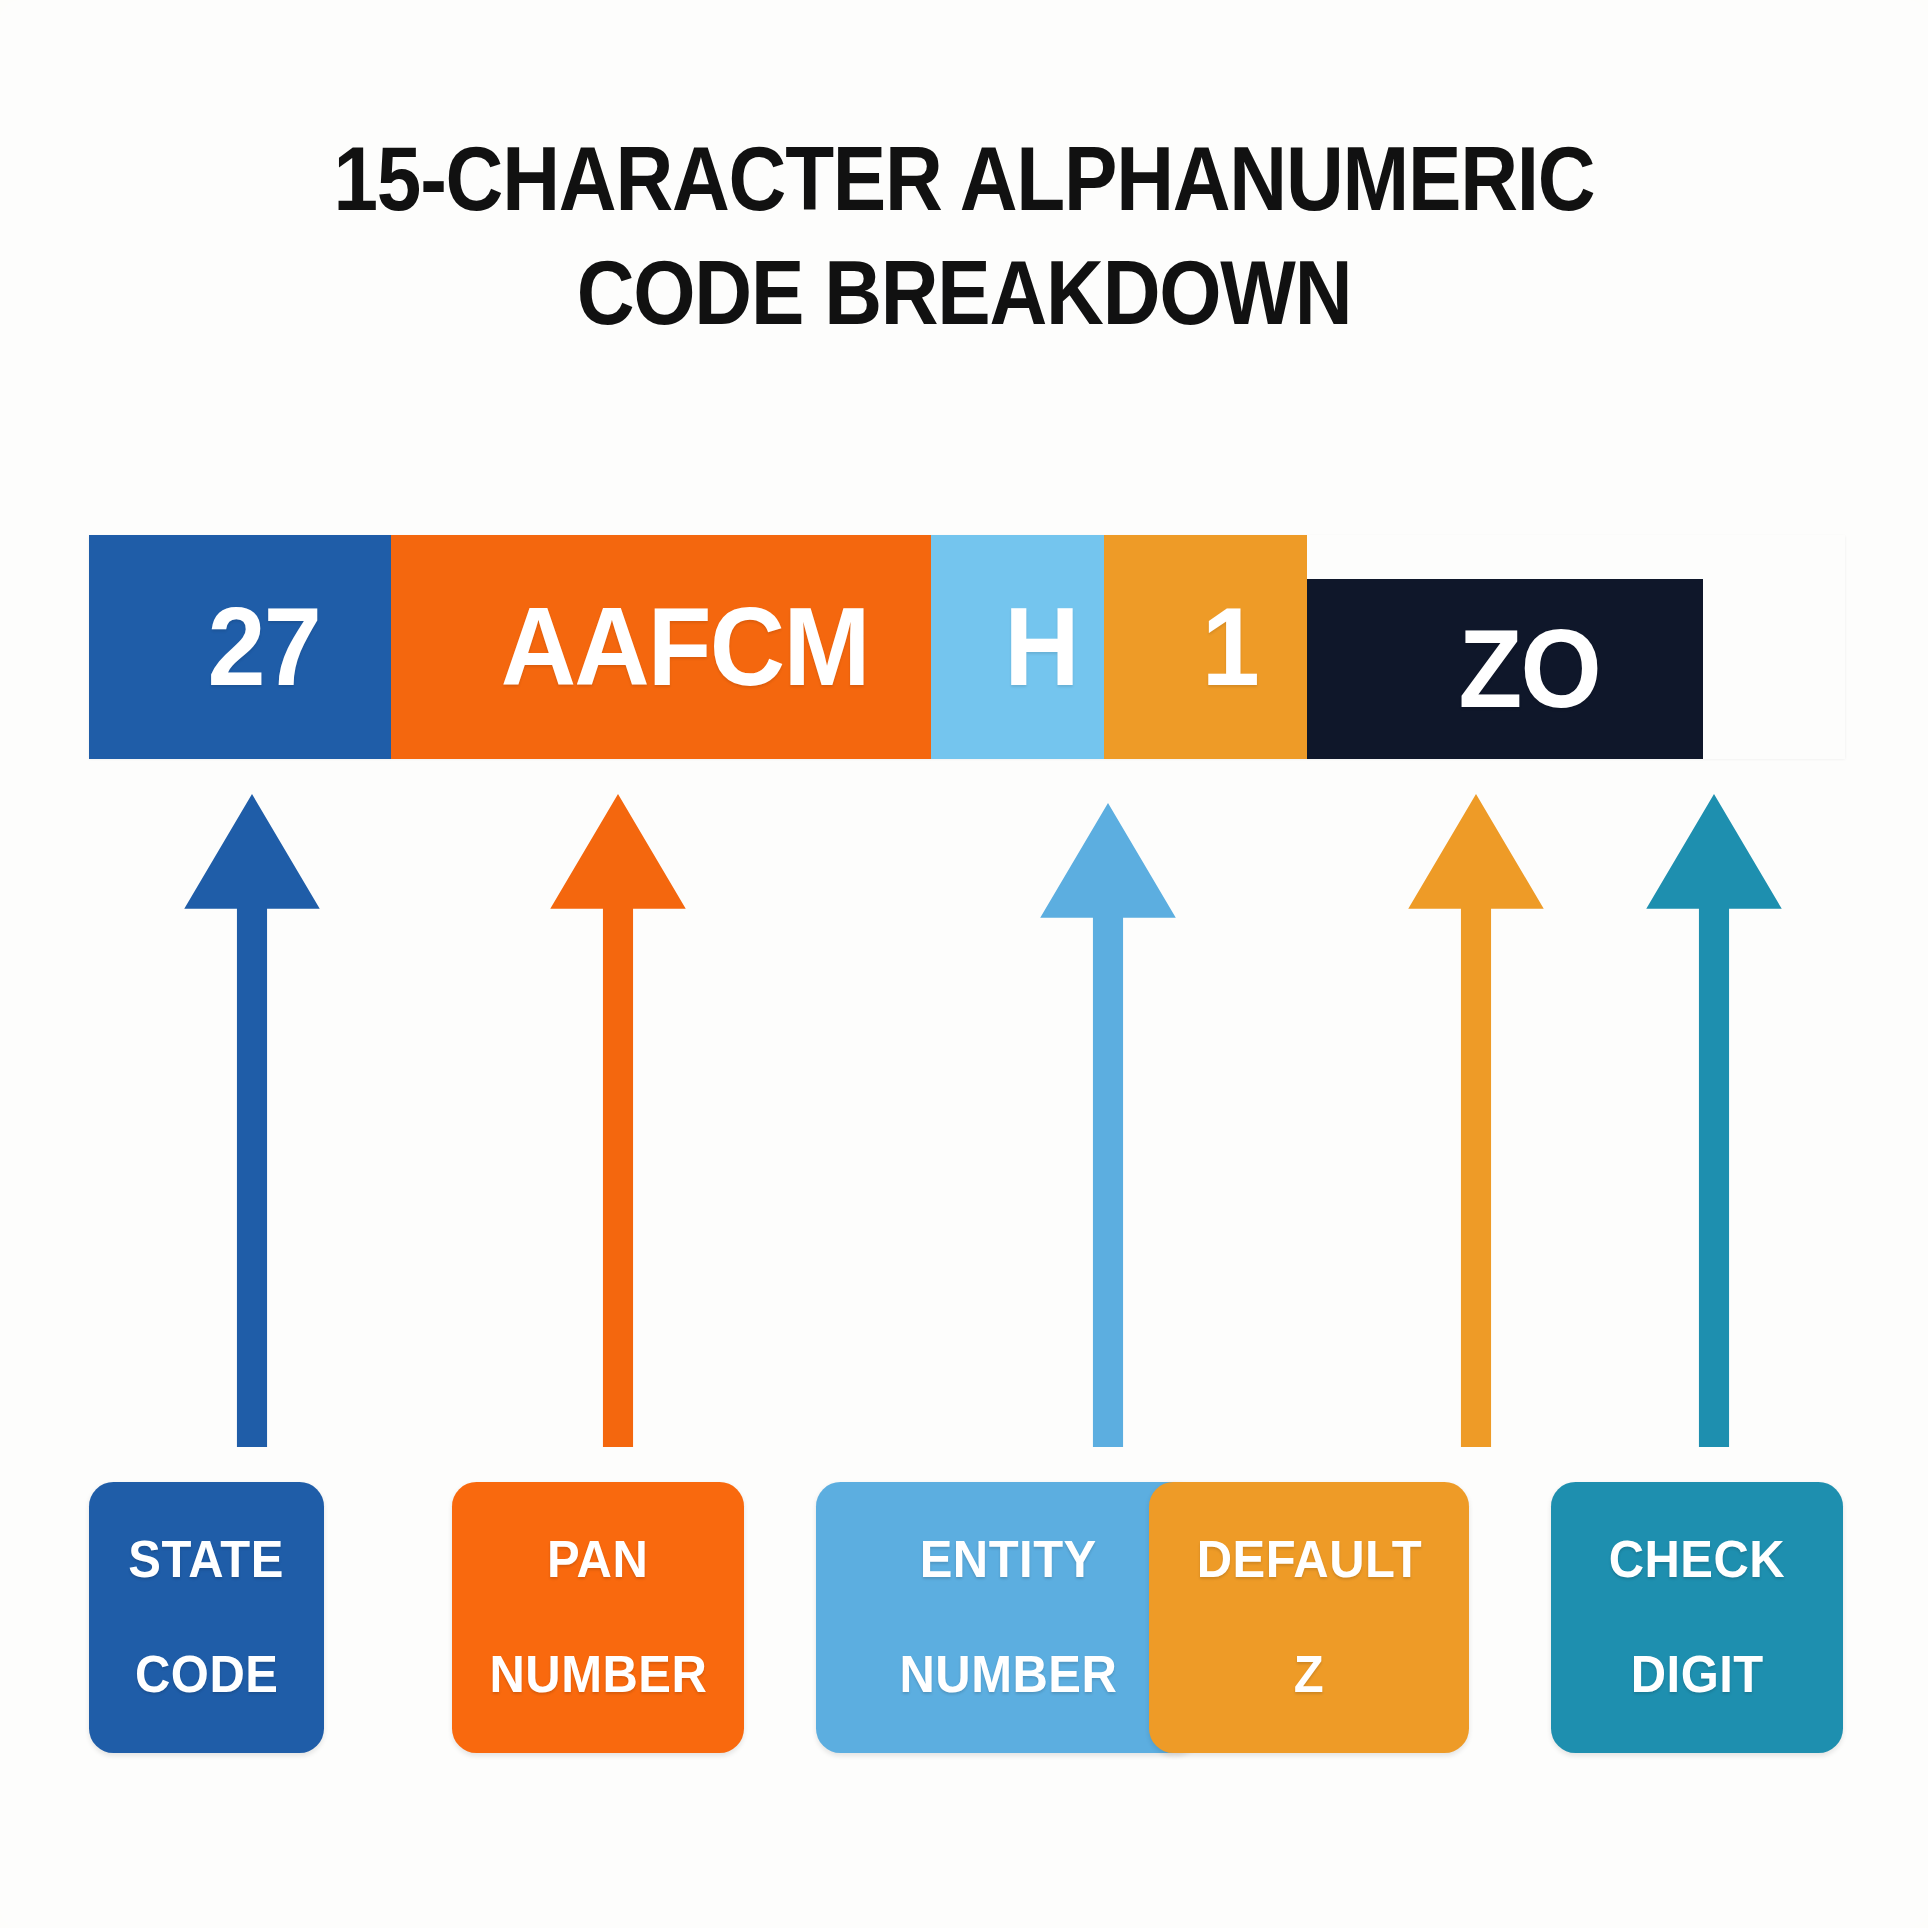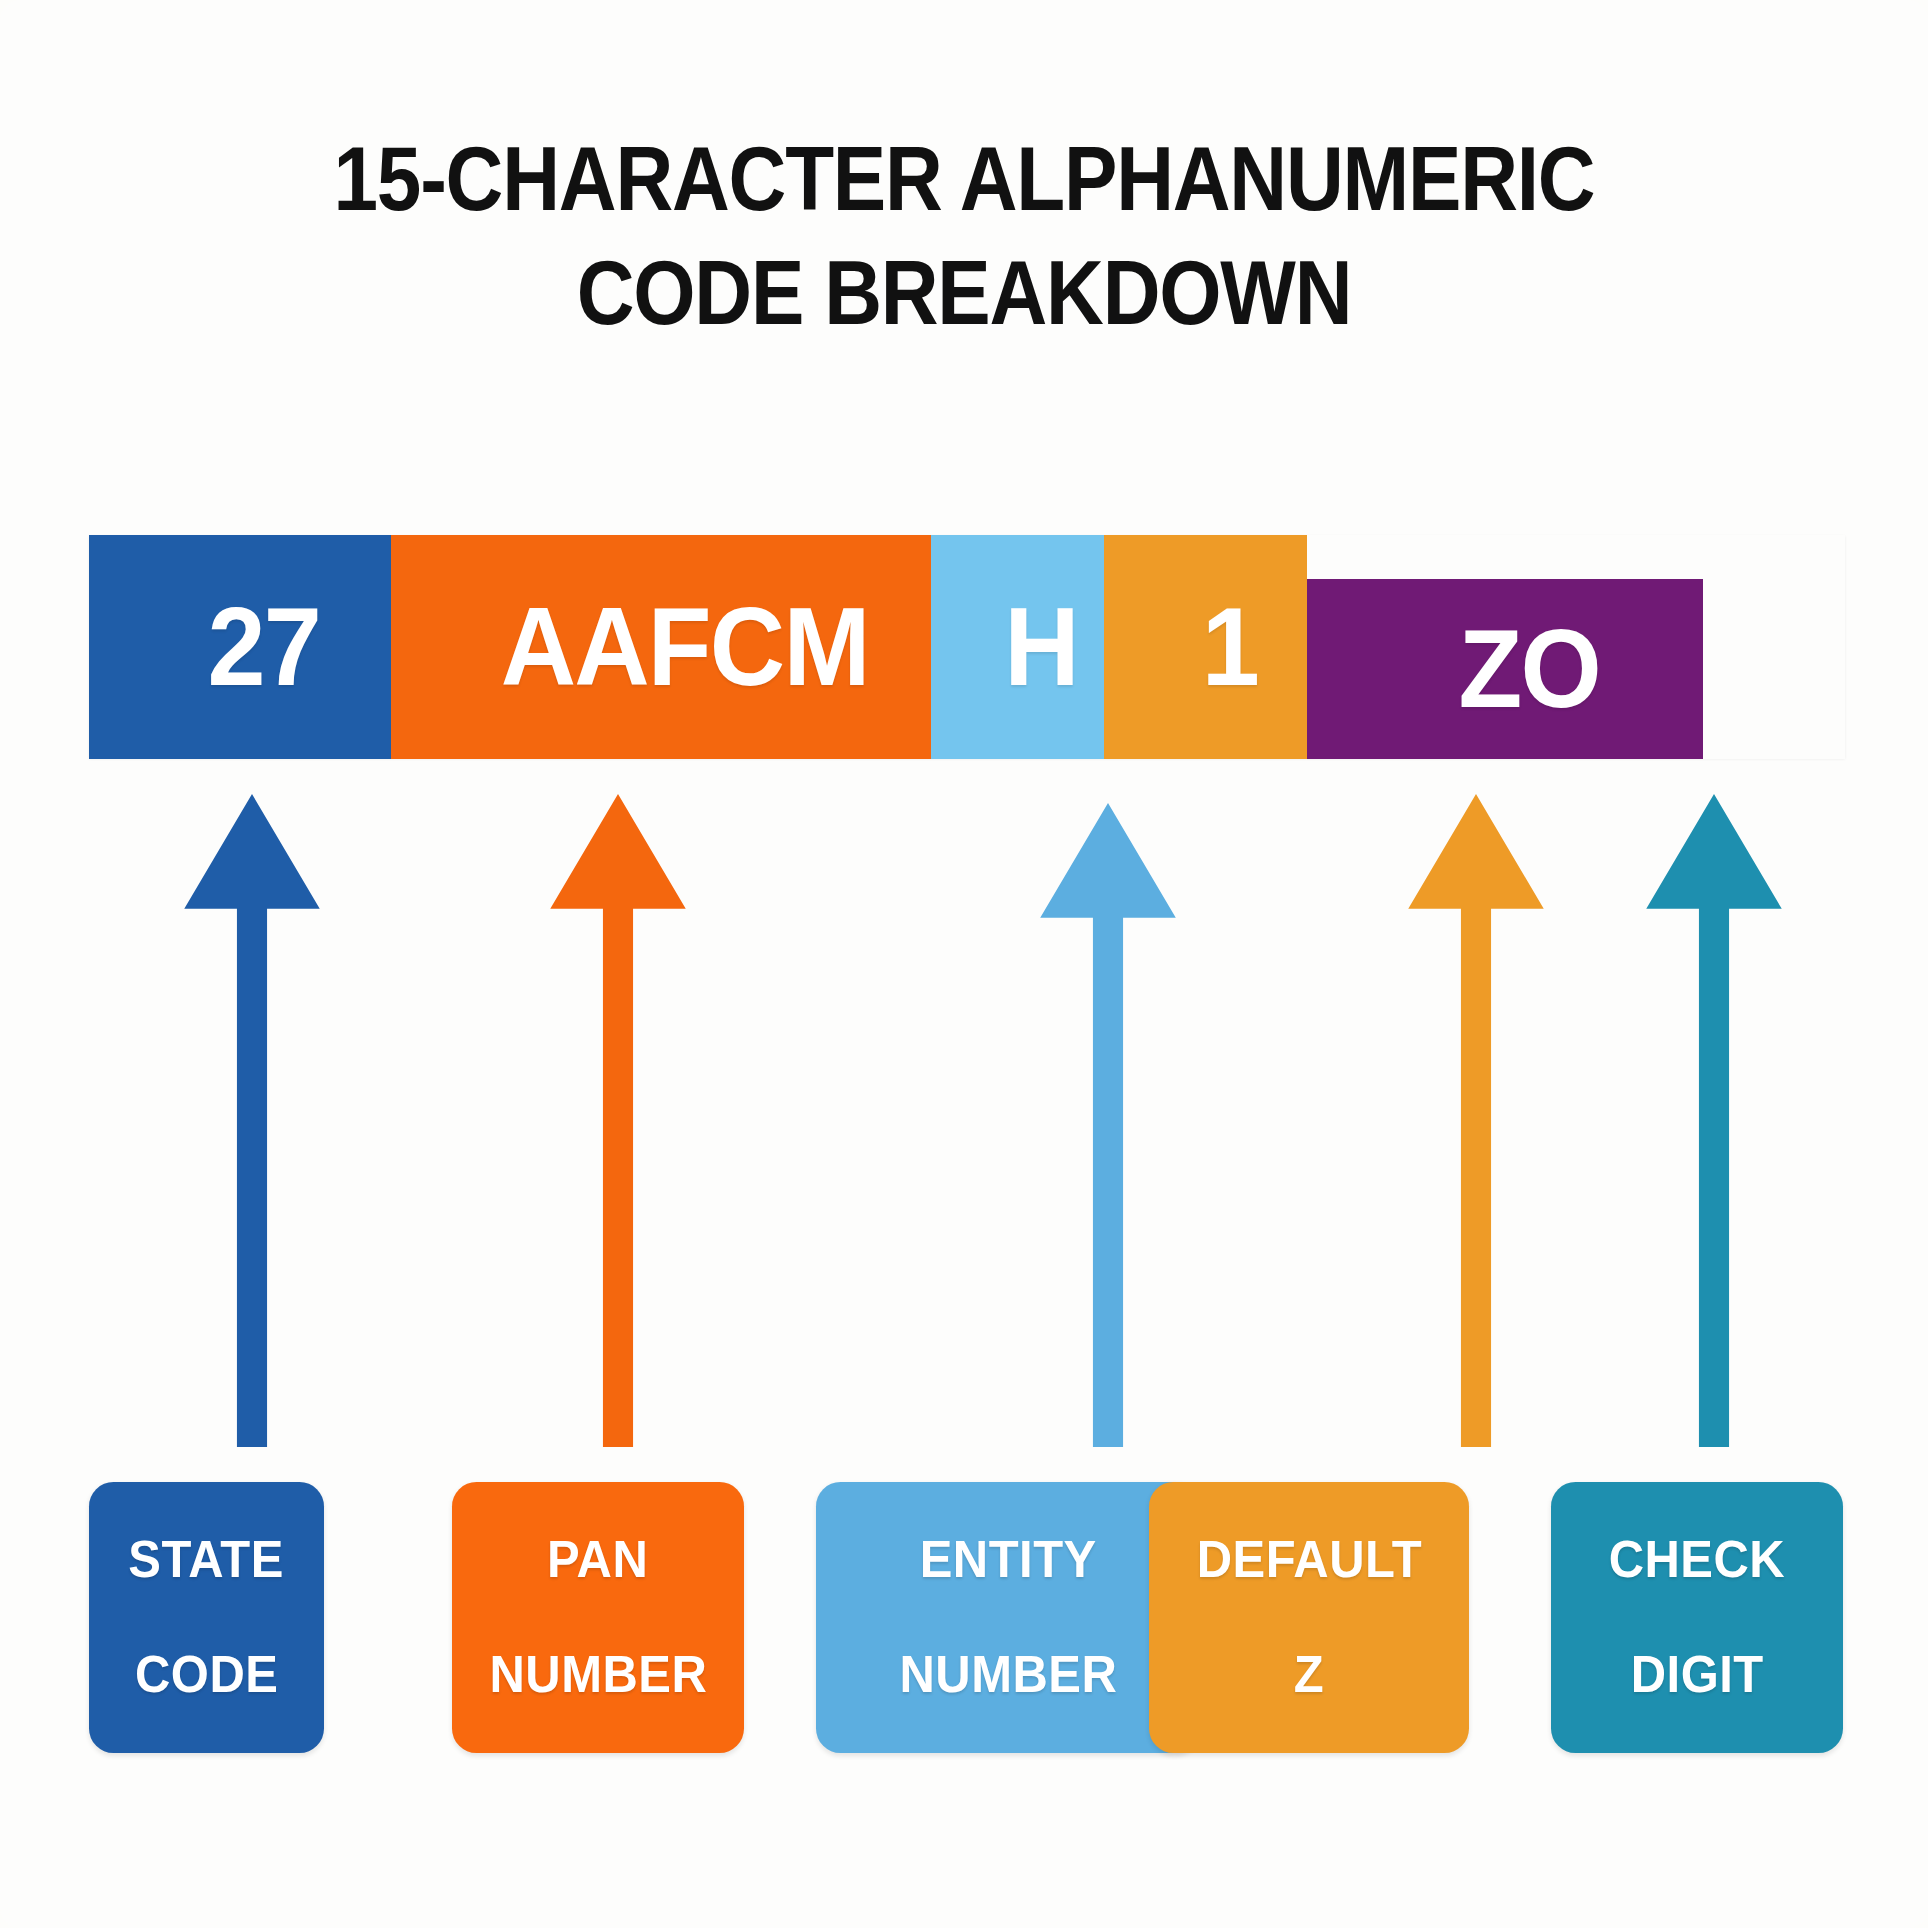--- a/index.html
+++ b/index.html
@@ -120,21 +120,21 @@
       </div>
       <div class="seg" style="background: rgb(244, 103, 14); width: 492px;">
         <span class="seg-text">AAFCM</span>
       </div>
       <div class="seg" style="background: rgb(116, 197, 238); width: 125px;">
         <span class="seg-text">H</span>
       </div>
       <div class="seg" style="background: rgb(238, 155, 39); width: 155px;">
         <span class="seg-text">1</span>
       </div>
-      <div class="seg" style="background: #701a75; width: 348px; margin-top: 44px;">
+      <div class="seg" style="background: #0f172a; width: 348px; margin-top: 44px;">
         <span class="seg-text">ZO</span>
       </div>
     </div>
 
   <div id="arrow-layer">
       <svg class="arrow" width="136" height="653" viewBox="0 0 144 694" style="left: 184px; top: 794px;">
         <polygon points="72,0 144,122 88,122 88,694 56,694 56,122 0,122" fill="#1F5DA8"></polygon>
       </svg>
       <svg class="arrow" width="136" height="653" viewBox="0 0 144 694" style="left: 550px; top: 794px;">
         <polygon points="72,0 144,122 88,122 88,694 56,694 56,122 0,122" fill="#F4670E"></polygon>

